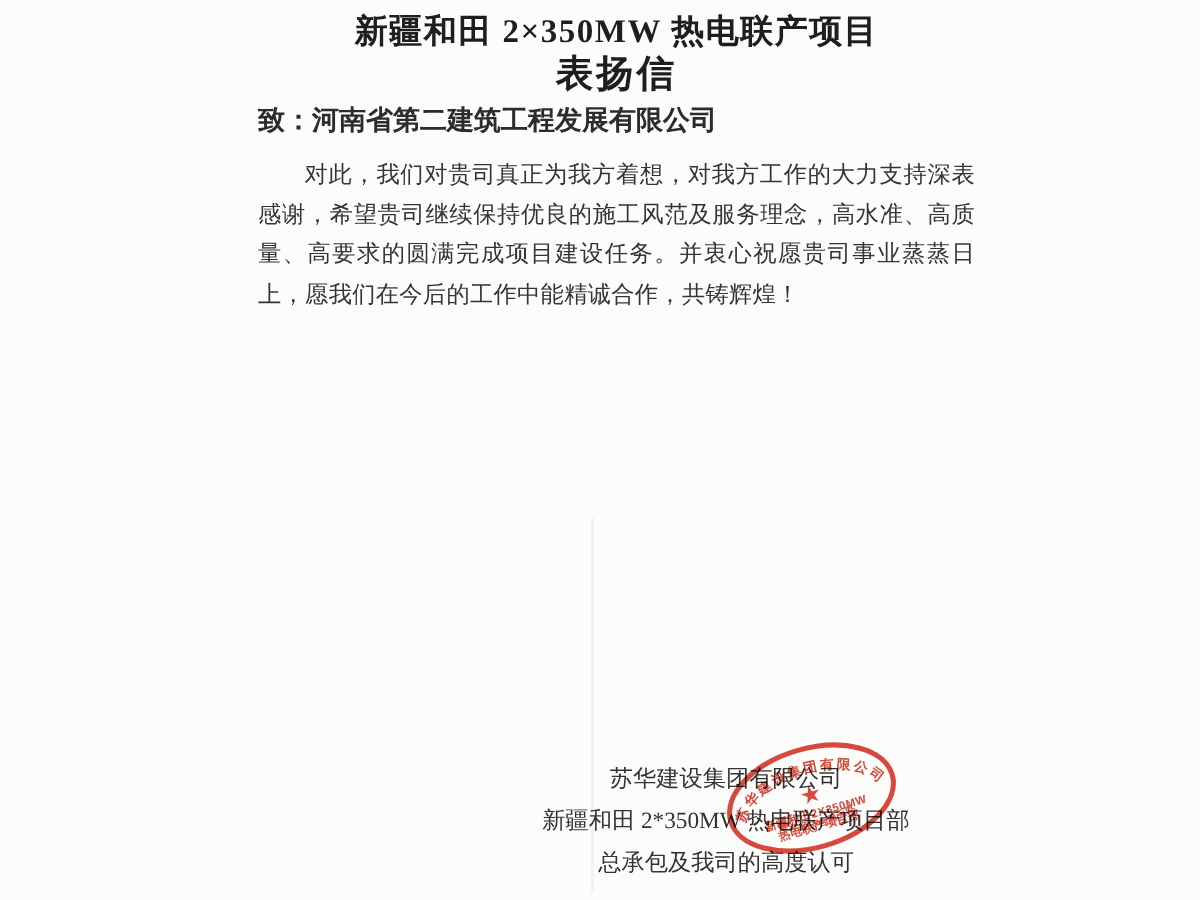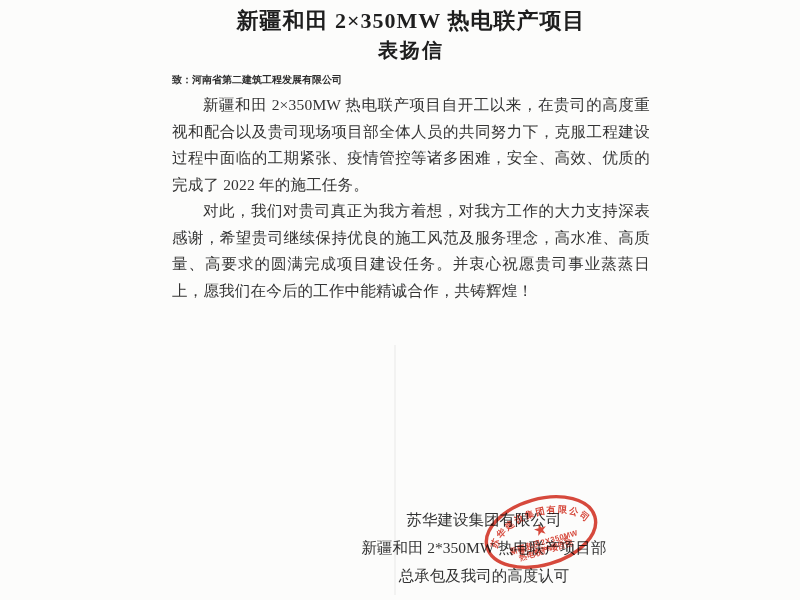--- a/index.html
+++ b/index.html
@@ -24,30 +24,30 @@
     margin: 0;
     font-size: 22px;
     line-height: 30px;
     font-weight: bold;
     text-align: center;
     color: #1e1e1e;
     letter-spacing: 1px;
   }
   .subtitle {
     margin: 0;
-    font-size: 20px;
+    font-size: 25px;
     line-height: 28px;
     font-weight: bold;
     text-align: center;
     color: #1e1e1e;
     letter-spacing: 2px;
   }
   .recipient {
-    margin: 4px 0 0 0;
-    font-size: 10px;
+    margin: 4px 0 12px 0;
+    font-size: 18px;
     line-height: 24px;
     font-weight: bold;
     color: #2c2c2c;
   }
   .body-para {
     margin: 0;
     font-size: 15.5px;
     line-height: 26.5px;
     text-align: justify;
     text-indent: 2em;
@@ -102,21 +102,20 @@
 </style>
 </head>
 <body>
 
 <div class="page">
 
   <div class="content">
     <h1 class="title">新疆和田 2×350MW 热电联产项目</h1>
     <h2 class="subtitle">表扬信</h2>
     <p class="recipient">致：河南省第二建筑工程发展有限公司</p>
-    <p class="body-para">新疆和田 2×350MW 热电联产项目自开工以来，在贵司的高度重视和配合以及贵司现场项目部全体人员的共同努力下，克服工程建设过程中面临的工期紧张、疫情管控等诸多困难，安全、高效、优质的完成了 2022 年的施工任务。</p>
     <p class="body-para">对此，我们对贵司真正为我方着想，对我方工作的大力支持深表感谢，希望贵司继续保持优良的施工风范及服务理念，高水准、高质量、高要求的圆满完成项目建设任务。并衷心祝愿贵司事业蒸蒸日上，愿我们在今后的工作中能精诚合作，共铸辉煌！</p>
   </div>
 
   <div class="scan-crease"></div>
 
   <div class="signature">
     <div>苏华建设集团有限公司</div>
     <div>新疆和田 2*350MW 热电联产项目部</div>
     <div>总承包及我司的高度认可</div>
   </div>

